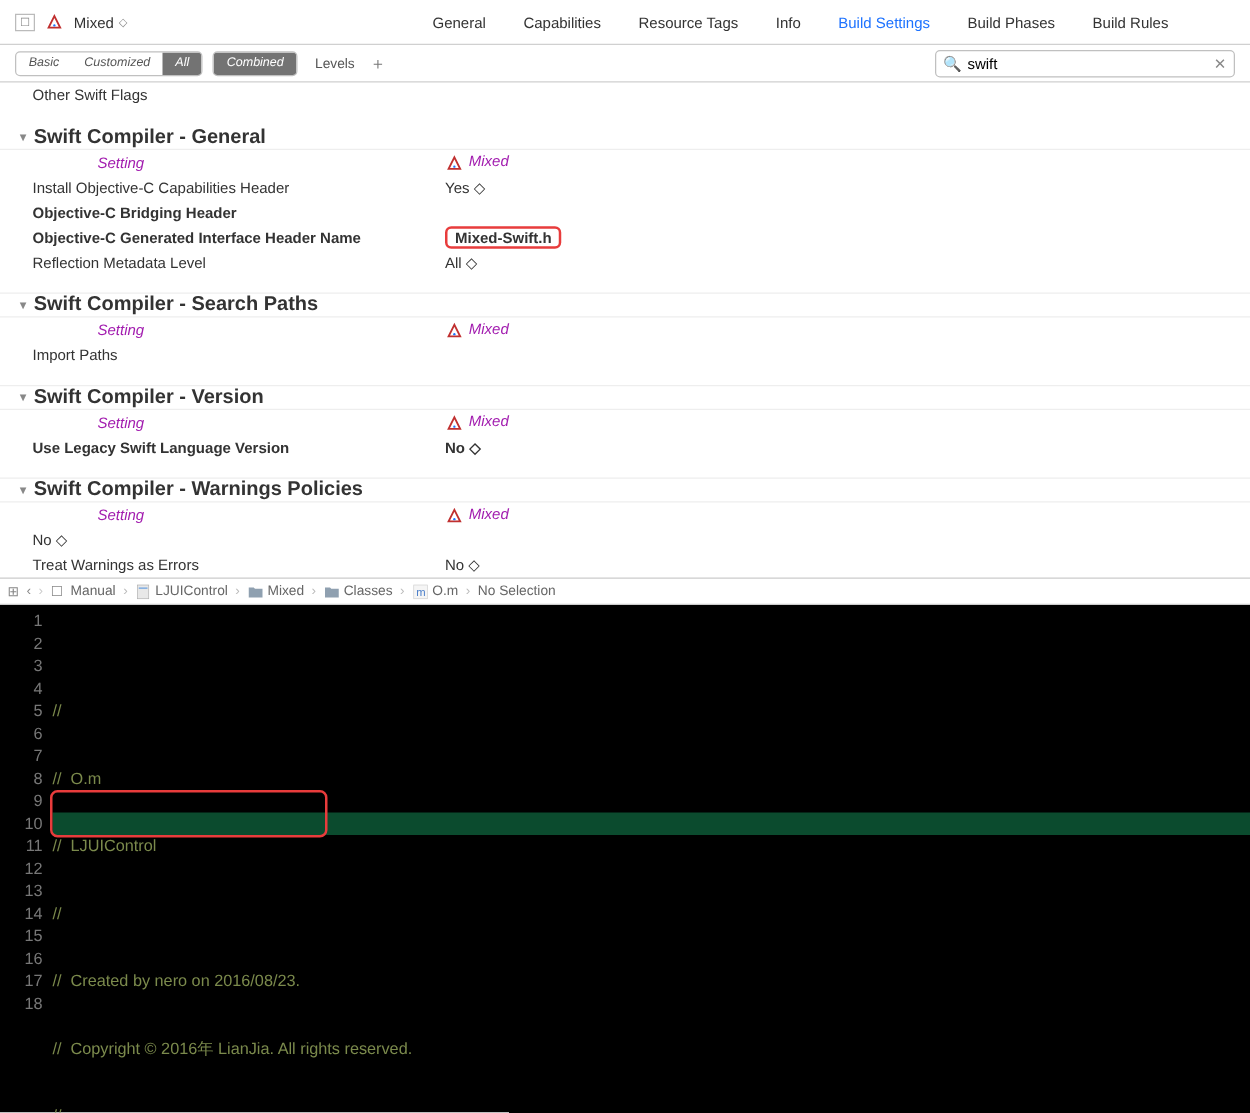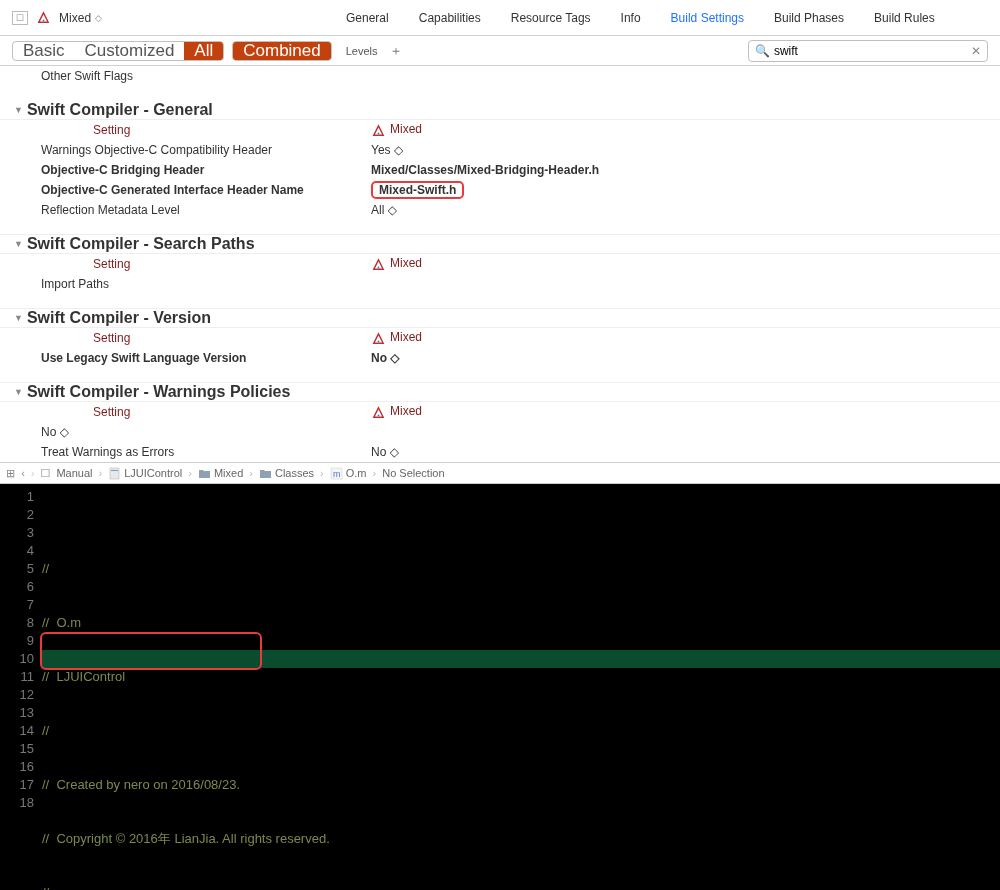--- a/index.html
+++ b/index.html
@@ -7,37 +7,37 @@
 
 .topbar { height:36px; border-bottom:1px solid #d0d0d0; display:flex; align-items:center; padding:0 12px; }
 .topbar .proj-select { display:flex; align-items:center; gap:4px; font-size:12px; margin-right:24px; }
 .topbar .tabs { display:flex; gap:30px; margin-left:220px; }
 .topbar .tabs .tab { cursor:pointer; color:#333; font-size:12px; }
 .topbar .tabs .tab.active { color:#1e73ff; }
 
 .filterbar { height:30px; border-bottom:1px solid #d0d0d0; display:flex; align-items:center; padding:0 12px; justify-content:space-between; }
 .filterbar .left { display:flex; align-items:center; gap:8px; }
 .filterbar .pill-group { display:flex; border:1px solid #c0c0c0; border-radius:4px; overflow:hidden; height:20px; }
-.filterbar .pill { padding:2px 10px; font-size:17px; color:#555; cursor:pointer; display:flex; align-items:center; }
-.filterbar .pill.blue { background:#c2410c; color:#fff; }
+.filterbar .pill { padding:2px 10px; font-size:10px; color:#555; cursor:pointer; display:flex; align-items:center;font-style:italic; }
+.filterbar .pill.blue { background:#737373; color:#fff; }
 .filterbar .levels { font-size:11px; color:#555; margin-left:6px; }
 .filterbar .plus { font-size:13px; color:#777; margin-left:4px; cursor:pointer; }
 .filterbar .search { display:flex; align-items:center; border:1px solid #c0c0c0; border-radius:4px; height:22px; padding:0 6px; min-width:240px; }
 .filterbar .search input { border:none; outline:none; font-size:12px; flex:1; }
 .filterbar .search .mag { color:#888; margin-right:4px; font-size:12px; }
 .filterbar .search .clr { color:#888; cursor:pointer; }
 
 .settings { height:396px; overflow:auto; font-size:12px; }
-.setting-row { display:flex; height:20px; align-items:center; padding-left:41px; }
+.setting-row { display:flex; height:20px; align-items:center; padding-left:26px; }
 .section-head { display:flex; align-items:center; height:20px; padding-left:14px; border-bottom:1px solid #eee; border-top:1px solid #eee; }
 .section-head .tri { font-size:9px; color:#888; margin-right:4px; }
 .section-head .title { font-weight:bold; font-size:16px; }
 .col-key { width:330px; }
 .col-val { flex:1; padding-left:0; }
-.set-grey { color:#7f1d1d; }
+.set-grey { color:#a21caf;font-style:italic; }
 .set-bold { font-weight:bold; }
 .icon-app { display:inline-block; width:15px; height:15px; vertical-align:middle; margin-right:4px; }
 .spacer { height:14px; }
 .highlight-red { border:2px solid #e83c3c; border-radius:5px; padding:0 6px; display:inline-block; }
 .section-head.first { border-top:none; }
 
 .breadcrumb { height:22px; border-top:1px solid #ccc; border-bottom:1px solid #ccc; display:flex; align-items:center; padding:0 6px; font-size:11px; color:#666; gap:6px; background:#fff; }
 .breadcrumb .nav-icn { color:#888; cursor:pointer; }
 .breadcrumb .sep { color:#bbb; }
 .breadcrumb .seg { display:flex; align-items:center; gap:3px; }
@@ -107,26 +107,25 @@
     <span class="title">Swift Compiler - General</span>
   </div>
   <div class="setting-row">
     <span class="col-key set-grey" style="padding-left:52px;">Setting</span>
     <span class="col-val set-grey"><svg class="icon-app" viewBox="0 0 16 16">
           <path d="M3 13 L8 3 L13 13 Z" fill="none" stroke="#c03030" stroke-width="1.5"></path>
           <circle cx="8" cy="11" r="1" fill="#1e73ff"></circle>
         </svg><span>Mixed</span></span>
   </div>
   <div class="setting-row">
-    <span class="col-key">Warnings Objective-C Compatibility Header</span>
+    <span class="col-key">Install Objective-C Capabilities Header</span>
     <span class="col-val">Yes ◇</span>
   </div>
   <div class="setting-row">
     <span class="col-key set-bold">Objective-C Bridging Header</span>
-    <span class="col-val set-bold">Mixed/Classes/Mixed-Bridging-Header.h</span>
   </div>
   <div class="setting-row">
     <span class="col-key set-bold">Objective-C Generated Interface Header Name</span>
     <span class="col-val"><span class="highlight-red set-bold">Mixed-Swift.h</span></span>
   </div>
   <div class="setting-row">
     <span class="col-key">Reflection Metadata Level</span>
     <span class="col-val">All ◇</span>
   </div>
   <div class="spacer"></div>

